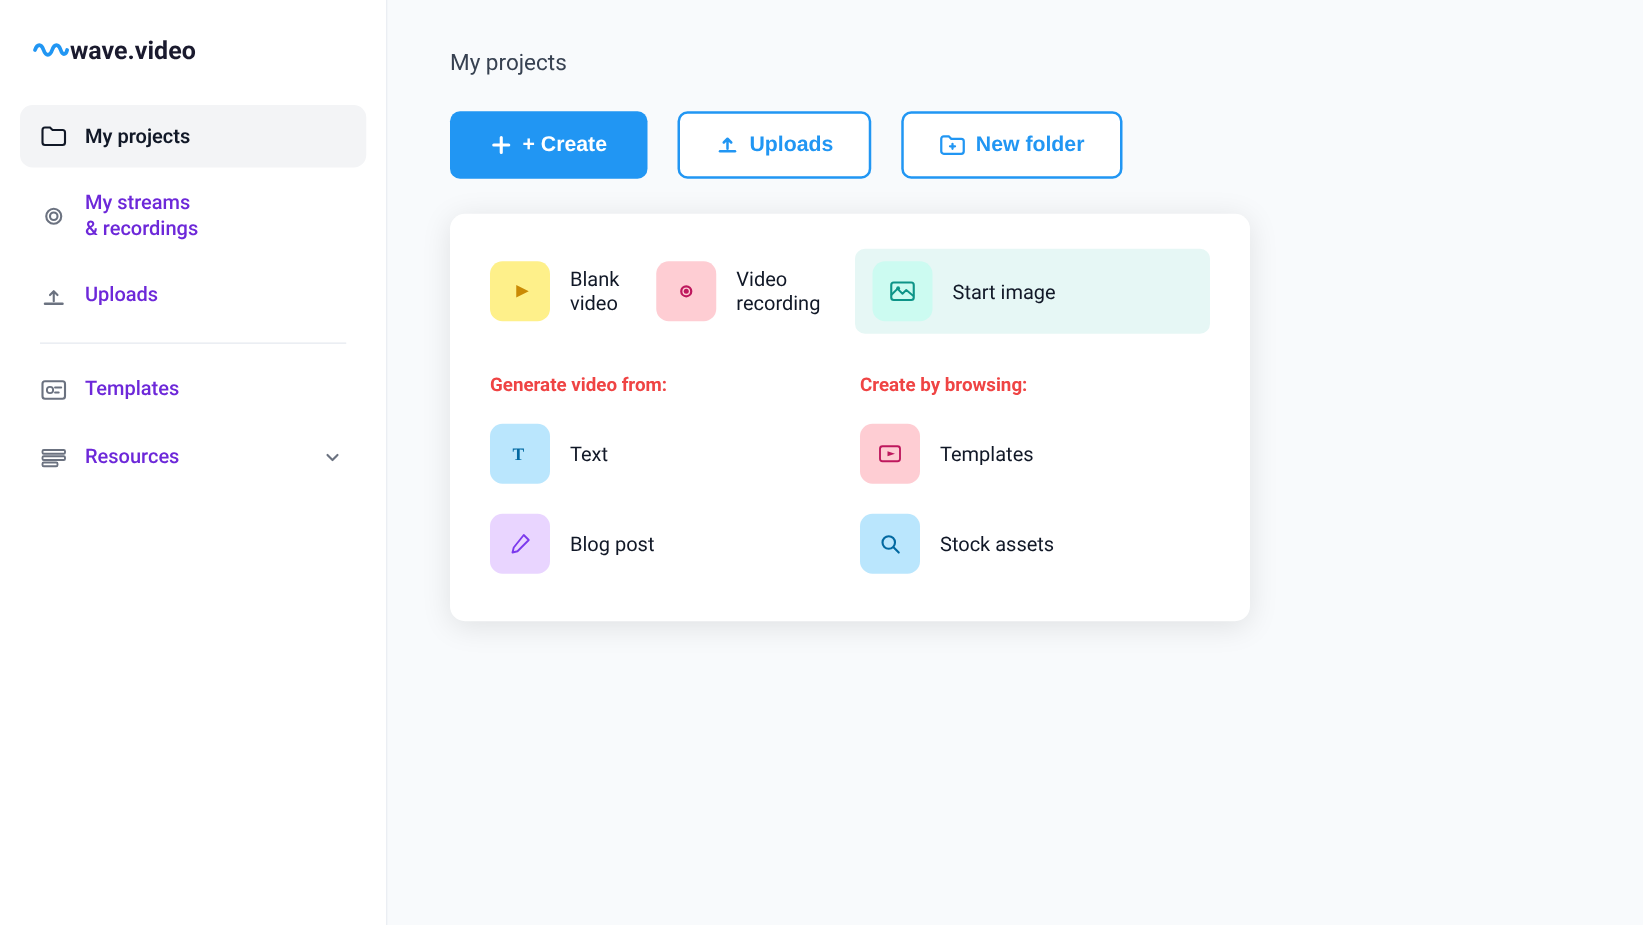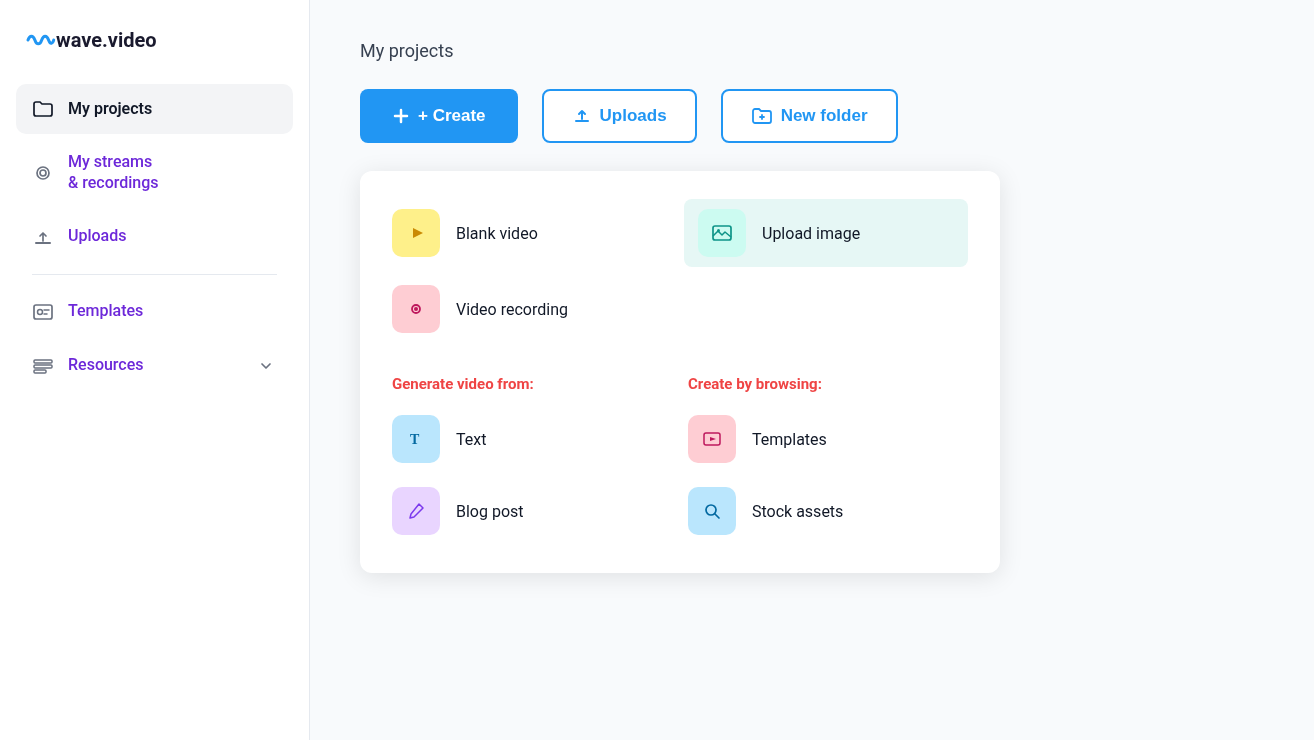--- a/index.html
+++ b/index.html
@@ -304,21 +304,21 @@
         <path d="M11 10v4M9 12h4" stroke="#2196f3" stroke-width="1.8" stroke-linecap="round"></path>
       </svg>
       <span>New folder</span>
     </button>
   </div>
 
   <div class="dropdown-card">
 
     <div style="display: grid; grid-template-columns: 1fr 1fr; gap: 8px; margin-bottom: 0;">
 
-      <div style="display: flex; flex-direction: column; gap: 8px;">
+      <div style="display: flex; flex-direction: row; gap: 8px;">
         <div class="menu-item">
           <div class="menu-item-icon icon-yellow">
             <svg width="22" height="22" viewBox="0 0 22 22" fill="none">
               <polygon points="8,6 18,11 8,16" fill="#ca8a04"></polygon>
             </svg>
           </div>
           <span class="menu-item-label">Blank video</span>
         </div>
 
         <div class="menu-item">
@@ -334,21 +334,21 @@
 
       <div style="display: flex; align-items: flex-start;">
         <div class="menu-item blank-image-item" style="background: #e6f7f5; border-radius: 8px; padding: 10px 14px; width: 100%;">
           <div class="menu-item-icon icon-teal-img">
             <svg width="22" height="22" viewBox="0 0 22 22" fill="none">
               <rect x="2" y="4" width="18" height="14" rx="2" stroke="#0d9488" stroke-width="1.7" fill="none"></rect>
               <circle cx="7.5" cy="8.5" r="1.5" fill="#0d9488"></circle>
               <path d="M2 14l5-5 4 4 3-3 6 5" stroke="#0d9488" stroke-width="1.5" stroke-linejoin="round" fill="none"></path>
             </svg>
           </div>
-          <span class="menu-item-label">Upload image</span>
+          <span class="menu-item-label">Start image</span>
         </div>
       </div>
     </div>
 
     <div style="display: grid; grid-template-columns: 1fr 1fr; gap: 16px; margin-top: 16px;">
 
       <div>
         <div class="section-heading">Generate video from:</div>
         <div class="menu-col">
 

